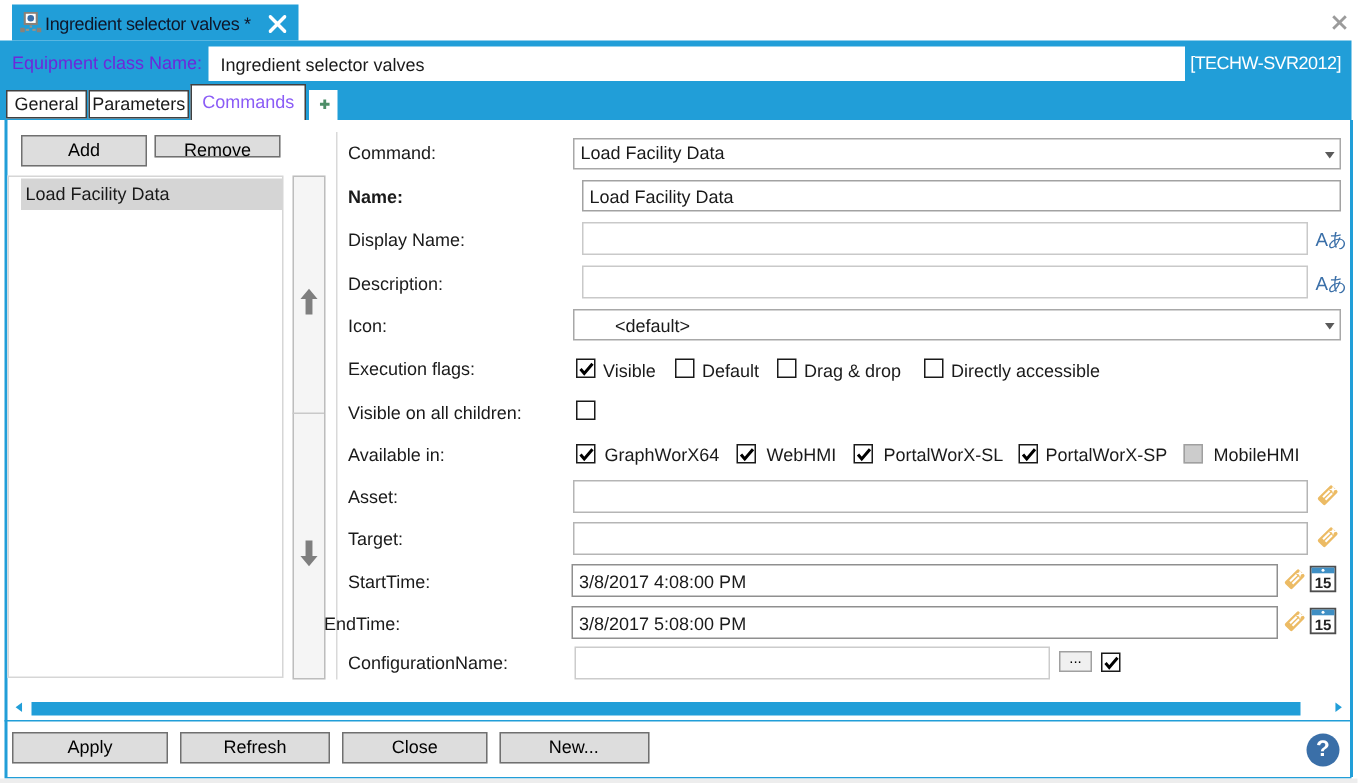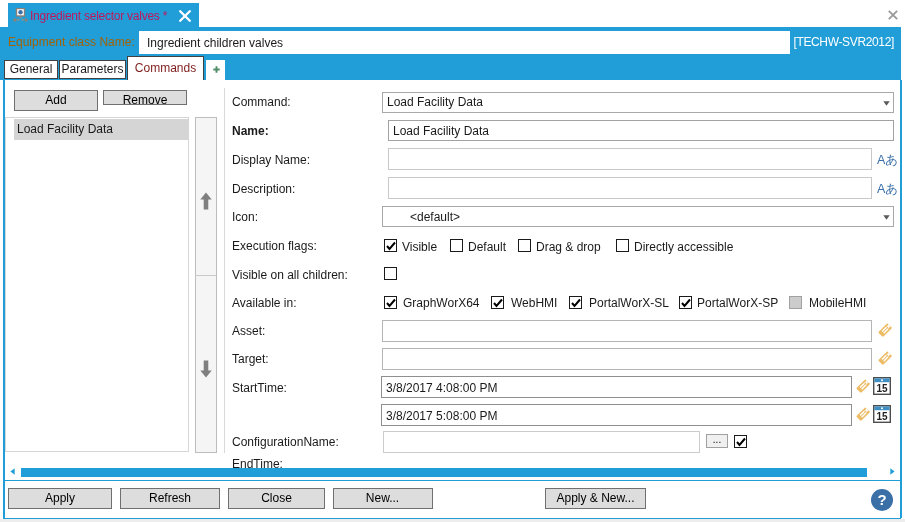--- a/index.html
+++ b/index.html
@@ -19,38 +19,38 @@
   <div class="abs" style="left:8px;top:3px;width:191px;height:24px;background:#219ed8;"></div>
   <svg class="abs" style="left:13px;top:8px;" width="15" height="14" viewBox="0 0 15 14">
     <rect x="3.5" y="0.5" width="8" height="7.5" fill="#fff" stroke="#8a8178" stroke-width="1.4"></rect>
     <circle cx="7.5" cy="4.2" r="2.2" fill="#3a6fa8"></circle>
     <rect x="6.8" y="9" width="1.6" height="1.4" fill="#9a9289"></rect>
     <rect x="4.2" y="11.2" width="2.2" height="1.4" fill="#9a9289"></rect>
     <rect x="8.6" y="11.2" width="2.2" height="1.4" fill="#9a9289"></rect>
     <rect x="0.5" y="10.5" width="3" height="3" fill="#8a8178"></rect>
     <rect x="11.5" y="10.5" width="3" height="3" fill="#8a8178"></rect>
   </svg>
-  <div class="abs" style="left:30px;top:9px;font-size:12px;letter-spacing:-0.25px;color:#be185d;white-space:nowrap;">Ingredient selector valves *</div>
+  <div class="abs" style="left:30px;top:9px;font-size:12px;letter-spacing:-0.25px;color:#0f172a;white-space:nowrap;">Ingredient selector valves *</div>
   <svg class="abs" style="left:178.5px;top:9.5px;" width="12" height="12" viewBox="0 0 12 12">
     <path d="M1.2 1.2 L10.8 10.8 M10.8 1.2 L1.2 10.8" stroke="#fff" stroke-width="2.3" stroke-linecap="round"></path>
   </svg>
 
   <svg class="abs" style="left:887.5px;top:9.5px;" width="10" height="10" viewBox="0 0 10 10">
     <path d="M0.8 0.8 L9.2 9.2 M9.2 0.8 L0.8 9.2" stroke="#9b9b9b" stroke-width="1.9"></path>
   </svg>
 
   <div class="abs" style="left:0;top:27px;width:901px;height:53px;background:#219ed8;"></div>
-  <div class="abs" style="left:8px;top:35px;font-size:12px;color:#a16207;text-align:right;">Equipment class Name:</div>
+  <div class="abs" style="left:8px;top:35px;font-size:12px;color:#6d28d9;text-align:right;">Equipment class Name:</div>
   <div class="box" style="left:139px;top:31px;width:651px;height:23px;"></div>
-  <div class="lbl" style="left:147px;top:36px;">Ingredient children valves</div>
+  <div class="lbl" style="left:147px;top:36px;">Ingredient selector valves</div>
   <div class="abs" style="left:696px;top:35px;width:198px;font-size:12px;letter-spacing:-0.35px;color:#fff;white-space:nowrap;text-align:right;">[TECHW-SVR2012]</div>
 
   <div class="abs" style="left:4px;top:60px;width:54px;height:19px;background:#fff;border:1px solid #404040;box-sizing:border-box;font-size:12px;color:#1a1a1a;text-align:center;line-height:17px;">General</div>
   <div class="abs" style="left:59px;top:60px;width:67px;height:19px;background:#fff;border:1px solid #404040;box-sizing:border-box;font-size:12px;color:#1a1a1a;text-align:center;line-height:17px;">Parameters</div>
-  <div class="abs" style="left:127px;top:56px;width:77px;height:24px;background:#fff;border:1px solid #404040;border-bottom:none;box-sizing:border-box;font-size:12px;color:#7f1d1d;text-align:center;line-height:22px;">Commands</div>
+  <div class="abs" style="left:127px;top:56px;width:77px;height:24px;background:#fff;border:1px solid #404040;border-bottom:none;box-sizing:border-box;font-size:12px;color:#8b5cf6;text-align:center;line-height:22px;">Commands</div>
   <div class="abs" style="left:206px;top:59.5px;width:19px;height:20.5px;background:#fff;"></div>
   <svg class="abs" style="left:212.5px;top:66px;" width="7" height="7" viewBox="0 0 7 7">
       <path d="M3.5 0.3 L3.5 6.7 M0.3 3.5 L6.7 3.5" stroke="#4e8e68" stroke-width="1.9"></path>
     </svg>
 
   <div class="abs" style="left:3px;top:80px;width:1.5px;height:438px;background:#219ed8;"></div>
   <div class="abs" style="left:900px;top:80px;width:1.5px;height:438px;background:#219ed8;"></div>
   <div class="abs" style="left:3px;top:517.5px;width:898px;height:1.5px;background:#219ed8;"></div>
   <div class="abs" style="left:3px;top:480px;width:898px;height:1.2px;background:#219ed8;"></div>
   <div class="abs" style="left:0;top:519px;width:905px;height:3px;background:#ededed;"></div>
@@ -77,21 +77,21 @@
   <div class="lbl" style="left:232px;top:124px;font-weight:bold;">Name:</div>
   <div class="lbl" style="left:232px;top:152.5px;">Display Name:</div>
   <div class="lbl" style="left:232px;top:181.5px;">Description:</div>
   <div class="lbl" style="left:232px;top:210px;">Icon:</div>
   <div class="lbl" style="left:232px;top:239px;">Execution flags:</div>
   <div class="lbl" style="left:232px;top:267.5px;">Visible on all children:</div>
   <div class="lbl" style="left:232px;top:295.5px;">Available in:</div>
   <div class="lbl" style="left:232px;top:324px;">Asset:</div>
   <div class="lbl" style="left:232px;top:352px;">Target:</div>
   <div class="lbl" style="left:232px;top:380.5px;">StartTime:</div>
-  <div class="lbl" style="left:232px;top:408.5px;margin-top:48px;">EndTime:</div>
+  <div class="lbl" style="left:216px;top:408.5px;">EndTime:</div>
   <div class="lbl" style="left:232px;top:435px;">ConfigurationName:</div>
 
   <div class="box" style="left:382px;top:91.5px;width:512px;height:21.5px;border:1px solid #a8a8a8;"></div>
   <div class="lbl" style="left:387px;top:95px;">Load Facility Data</div>
   <svg class="abs" style="left:882.5px;top:100.5px;" width="7" height="5" viewBox="0 0 7 5">
       <path d="M0.3 0.3 L6.7 0.3 L3.5 4.7 Z" fill="#5a5a5a"></path>
     </svg>
 
   <div class="box" style="left:387.5px;top:119.5px;width:506.5px;height:21.5px;border:1px solid #a2a2a2;"></div>
   <div class="lbl" style="left:393px;top:124px;">Load Facility Data</div>
@@ -211,15 +211,14 @@
     </svg>
   <div class="abs" style="left:21.2px;top:468px;width:845.5px;height:9px;background:#219ed8;"></div>
   <svg class="abs" style="left:890px;top:468px;" width="5" height="7" viewBox="0 0 5 7">
       <path d="M0.3 0.3 L0.3 6.7 L4.6 3.5 Z" fill="#219ed8"></path>
     </svg>
 
   <div class="btn" style="left:8px;top:487.5px;width:104px;height:21px;line-height:19px;">Apply</div>
   <div class="btn" style="left:228px;top:487.5px;width:97px;height:21px;line-height:19px;">Close</div>
   <div class="btn" style="left:120px;top:487.5px;width:100px;height:21px;line-height:19px;">Refresh</div>
   <div class="btn" style="left:332.5px;top:487.5px;width:100px;height:21px;line-height:19px;">New...</div>
-  <div class="btn" style="left:545px;top:487.5px;width:101px;height:21px;line-height:19px;">Apply &amp; New...</div>
   <div class="abs" style="left:871px;top:489px;width:22px;height:22px;border-radius:50%;background:#3a6fa8;color:#fff;font-size:15px;font-weight:bold;text-align:center;line-height:22px;">?</div>
 </div>
 
 </body></html>

